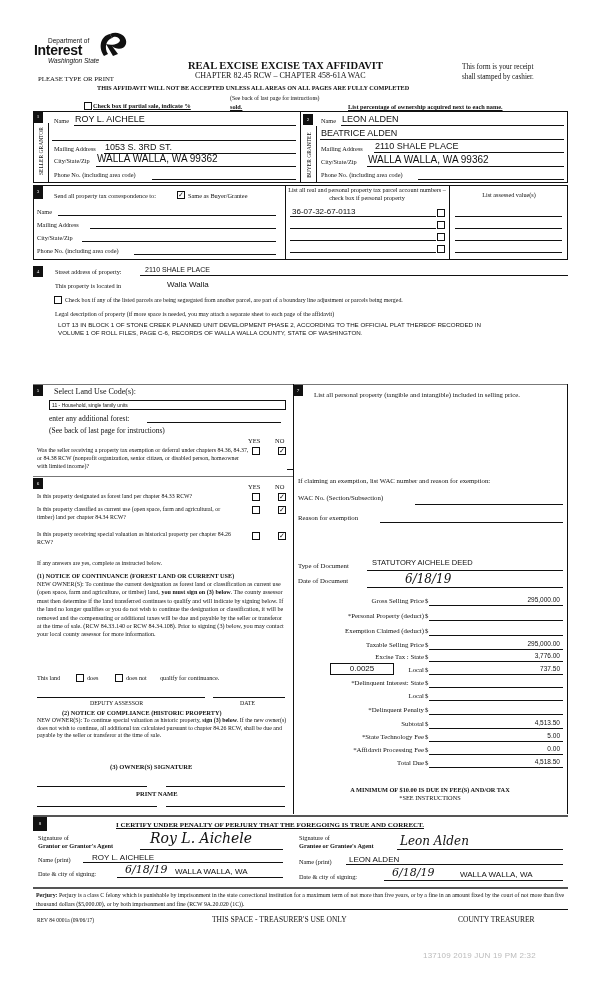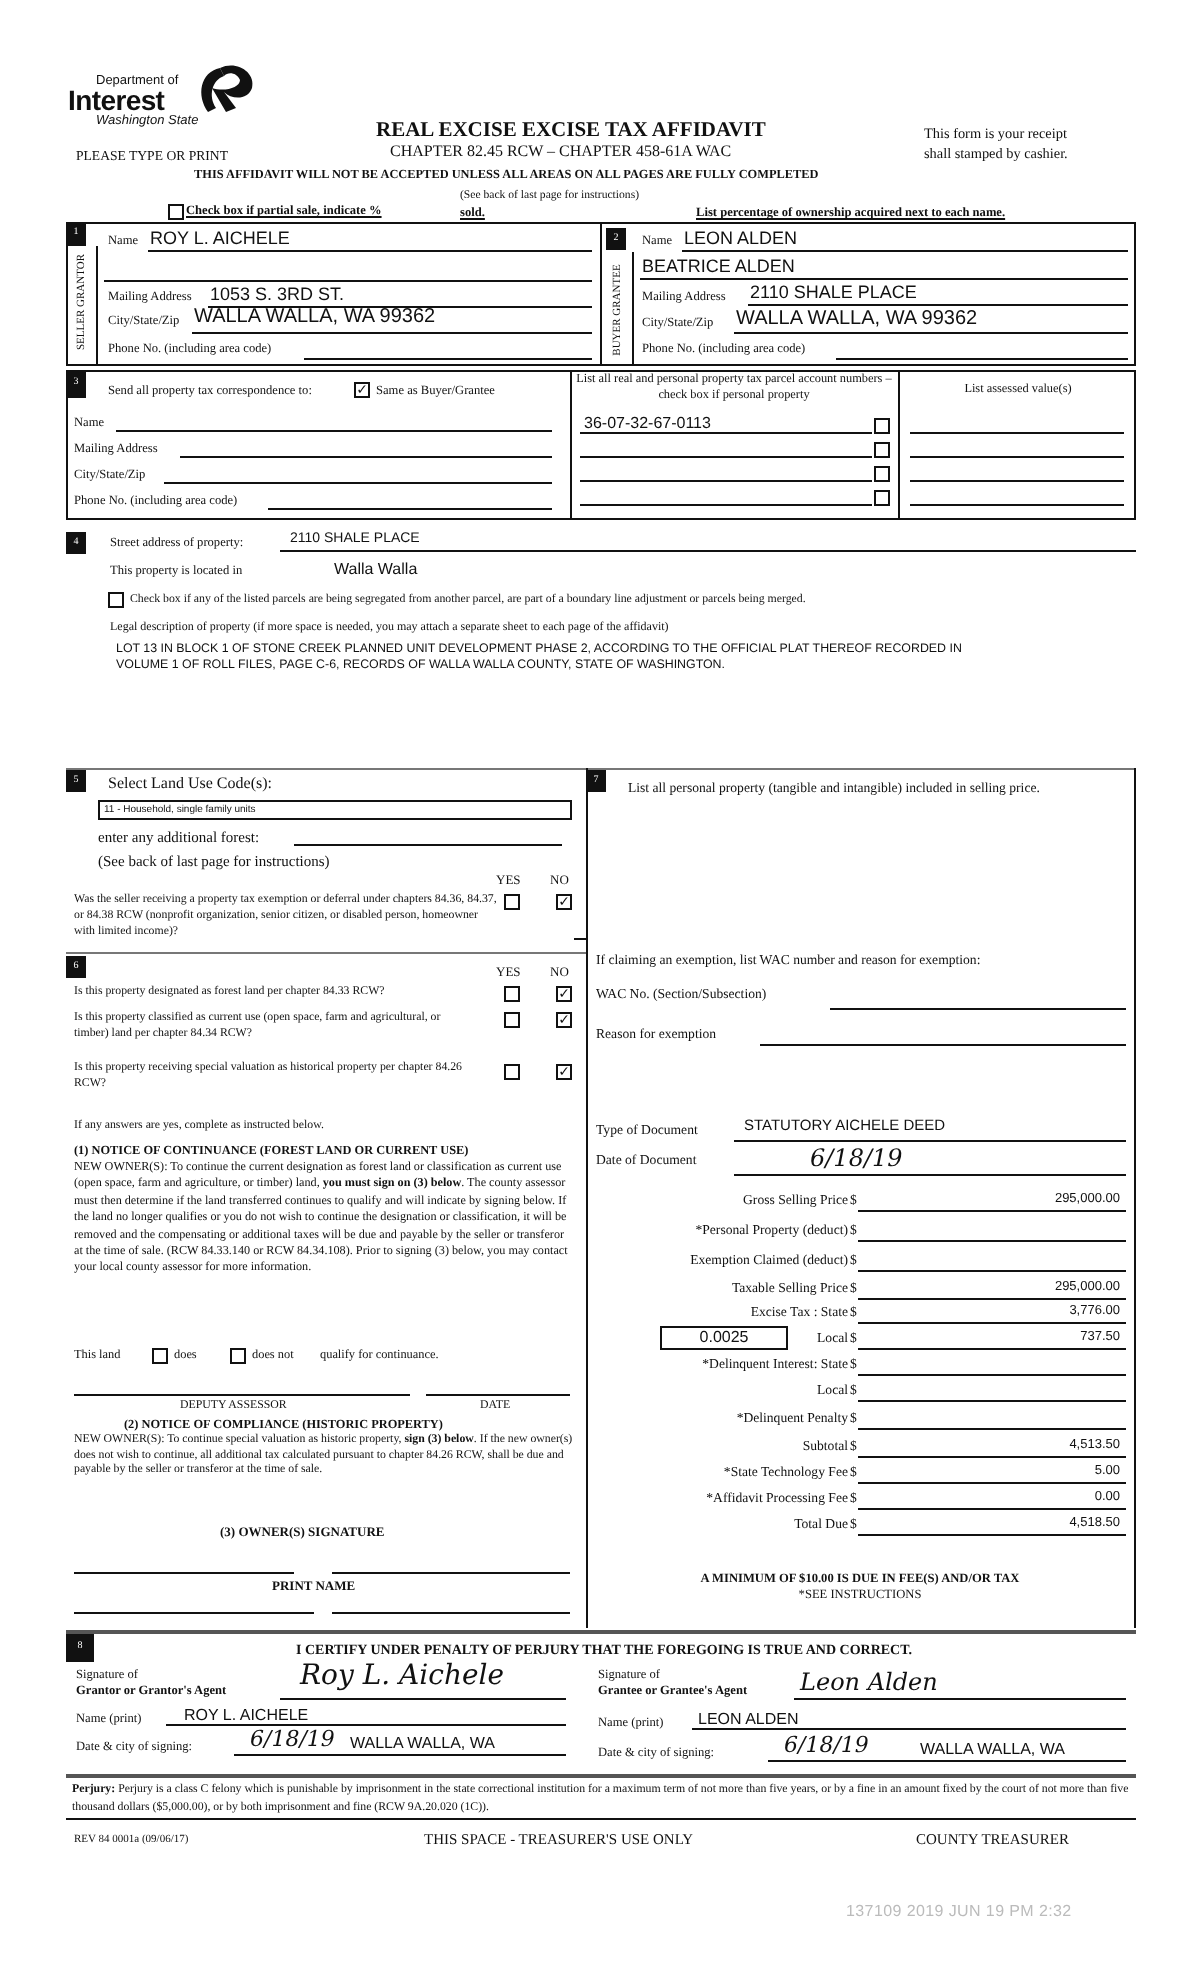--- a/index.html
+++ b/index.html
@@ -305,21 +305,21 @@
     </div>
   </div>
 
   <div class="abs b" style="left:293px;top:786px;width:274px;font-size:6.3px;text-align:center;">A MINIMUM OF $10.00 IS DUE IN FEE(S) AND/OR TAX</div>
   <div class="abs" style="left:293px;top:794px;width:274px;font-size:6.3px;text-align:center;">*SEE INSTRUCTIONS</div>
 </div>
 
 <div class="abs" style="left:33px;top:815px;width:535px;height:2px;background:#555;"></div>
 <div>
   <div class="secnum" style="left:33px;top:817px;height:14px;width:14px;line-height:14px;">8</div>
-  <div class="abs b" style="left:148px;top:821px;font-size:7px;">I CERTIFY UNDER PENALTY OF PERJURY THAT THE FOREGOING IS TRUE AND CORRECT.</div>
+  <div class="abs b" style="left:116px;top:821px;font-size:7px;text-decoration:underline;">I CERTIFY UNDER PENALTY OF PERJURY THAT THE FOREGOING IS TRUE AND CORRECT.</div>
 
   <div class="lbl" style="left:38px;top:834px;font-size:6.3px;">Signature of</div>
   <div class="lbl b" style="left:38px;top:842px;font-size:6.3px;">Grantor or Grantor's Agent</div>
   <div class="hand" style="left:150px;top:830px;font-size:14px;">Roy L. Aichele</div>
   <div class="hline" style="left:140px;top:849px;width:143px;"></div>
   <div class="lbl" style="left:38px;top:856px;font-size:6.3px;">Name (print)</div>
   <div class="fill" style="left:92px;top:853px;font-size:8px;">ROY L. AICHELE</div>
   <div class="hline" style="left:83px;top:862px;width:200px;"></div>
   <div class="lbl" style="left:38px;top:870px;font-size:6.3px;">Date &amp; city of signing:</div>
   <div class="hand" style="left:125px;top:863px;font-size:11px;">6/18/19</div>

